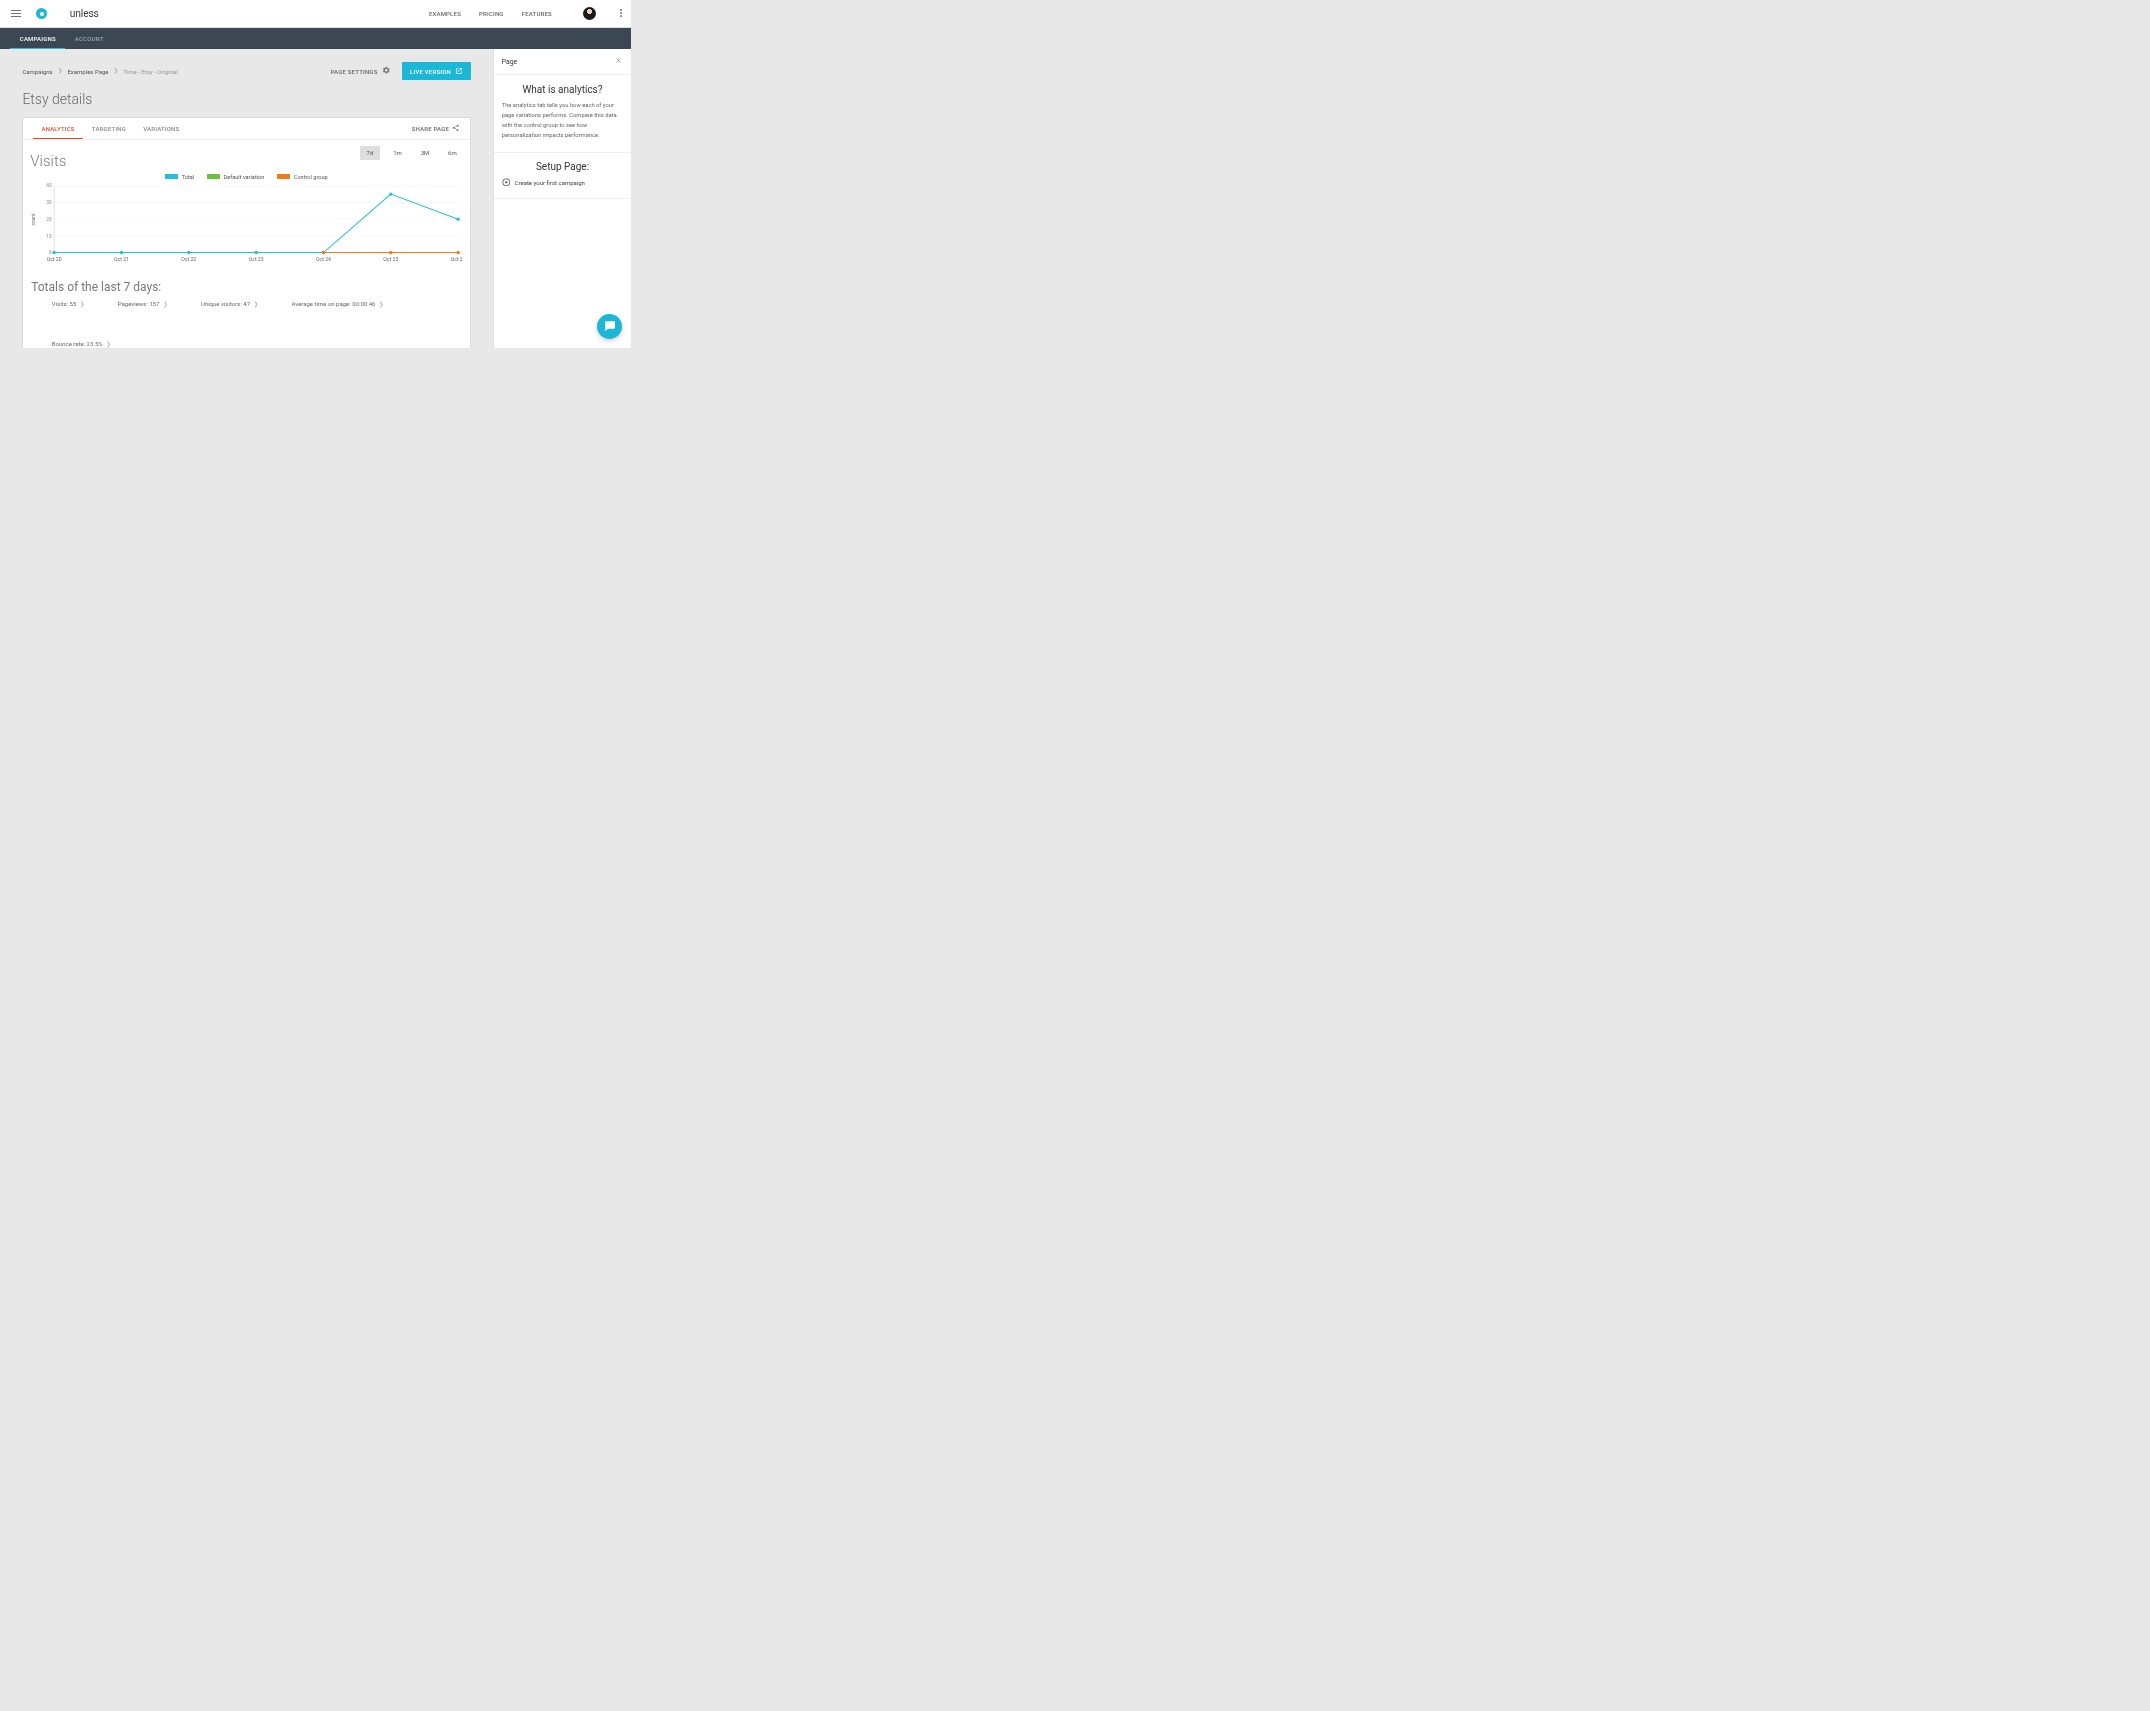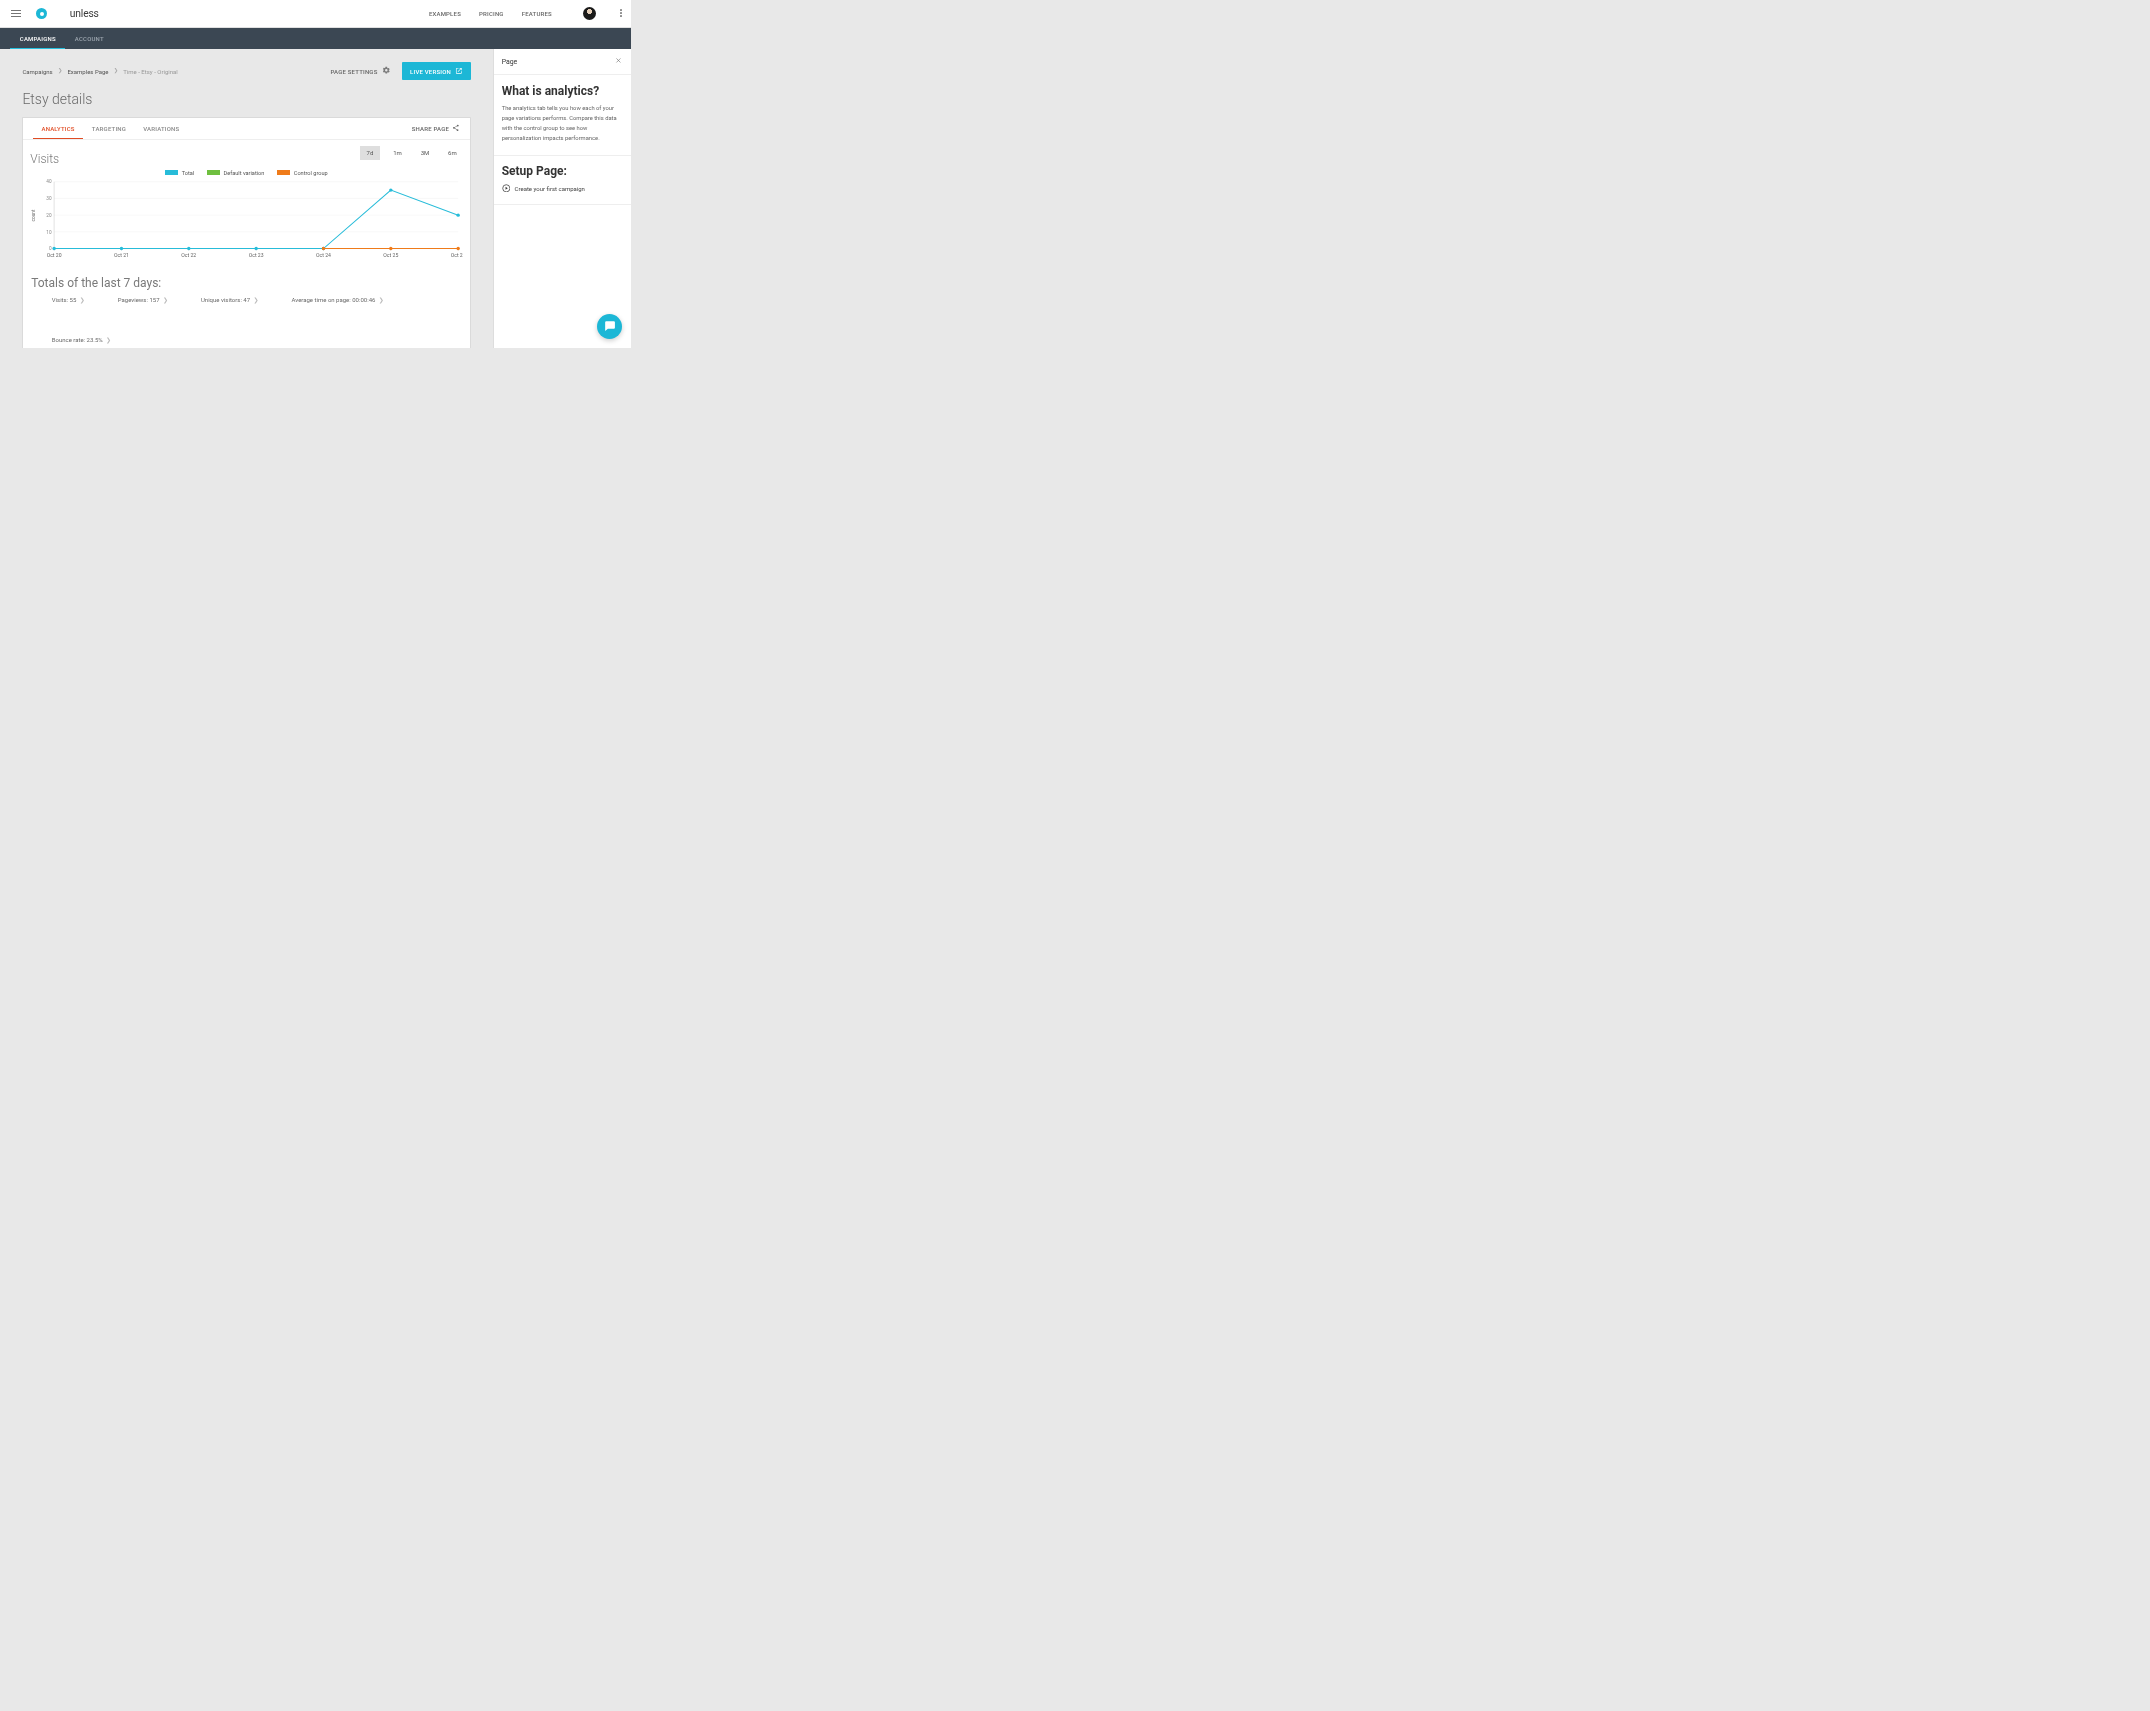--- a/index.html
+++ b/index.html
@@ -146,21 +146,21 @@
 
   .range-row { display: flex; justify-content: flex-end; margin-bottom: 0.9px; }
   .range-btn {
     width: 20.6px; height: 14.6px; display: flex; align-items: center; justify-content: center;
     font-size: 6px; color: #555; cursor: pointer;
     margin-left: 6.9px;
   }
   .range-btn.active { background: #dedede; }
 
   .chart-title {
-    font-size: 12px; font-weight: 300; color: #7a7a7a;
+    font-size: 15px; font-weight: 300; color: #7a7a7a;
     margin-top: -9.5px; margin-bottom: 4.3px;
   }
 
   
   .legend {
     display: flex; justify-content: center; gap: 13px;
     font-size: 5.6px; color: #555; margin-bottom: 2.6px;
   }
   .legend-item { display: flex; align-items: center; gap: 3.4px; }
   .swatch { width: 13px; height: 5.2px; }
@@ -188,21 +188,21 @@
     display: flex; flex-direction: column;
   }
   .side-header {
     display: flex; align-items: center; justify-content: space-between;
     padding: 6.5px 7.7px; border-bottom: 0.4px solid #eee;
   }
   .side-header h3 { font-size: 6.9px; font-weight: 400; color: #333; }
   .close-x { cursor: pointer; padding: 1.7px; }
   .close-x svg { width: 6.9px; height: 6.9px; stroke: #666; stroke-width: 2; }
   .side-section { padding: 8.6px 7.7px 11.2px 7.7px; border-bottom: 0.4px solid #eee; }
-  .side-section h4 { font-size: 12px; font-weight: 700; color: #333; margin-bottom: 5.2px; }
+  .side-section h4 { font-size: 10px; font-weight: 400; color: #333; margin-bottom: 5.2px; text-align: center; }
   .side-section p { font-size: 5.8px; color: #666; line-height: 1.75; }
   .setup-link {
     display: flex; align-items: center; gap: 4.3px;
     font-size: 6px; color: #444; cursor: pointer; margin-top: 1.7px;
   }
   .play-icon svg { width: 8.6px; height: 8.6px; stroke: #333; fill: none; stroke-width: 2; }
 
   
   .chat-fab {
     position: absolute; right: 9.5px; bottom: 9.5px;

